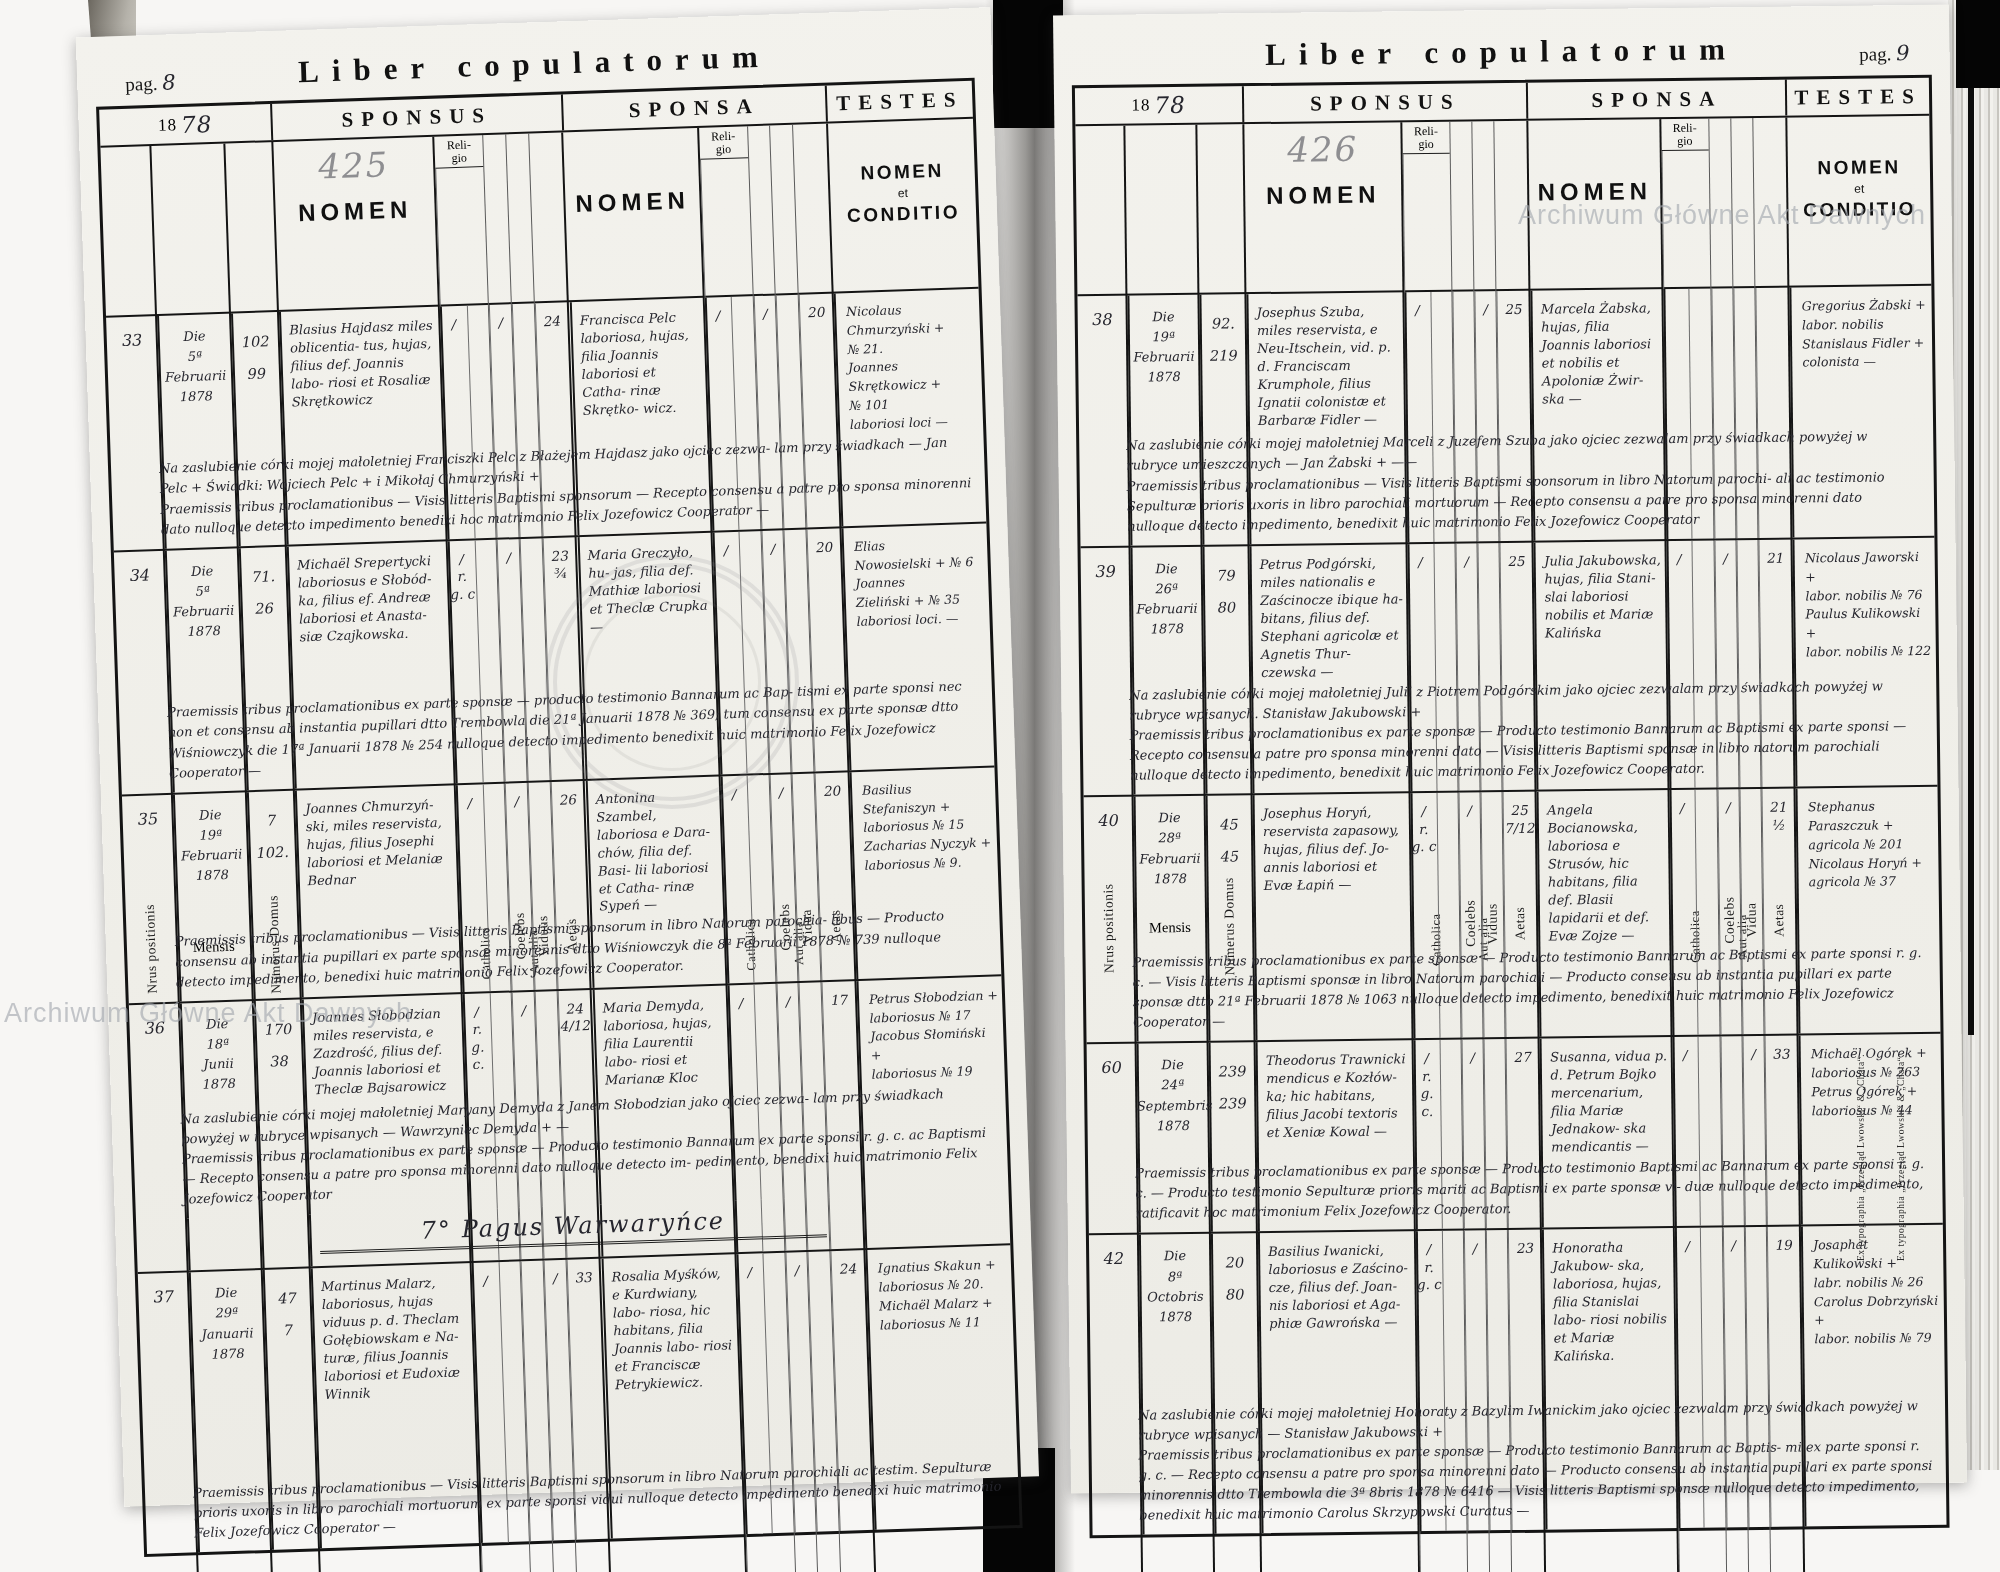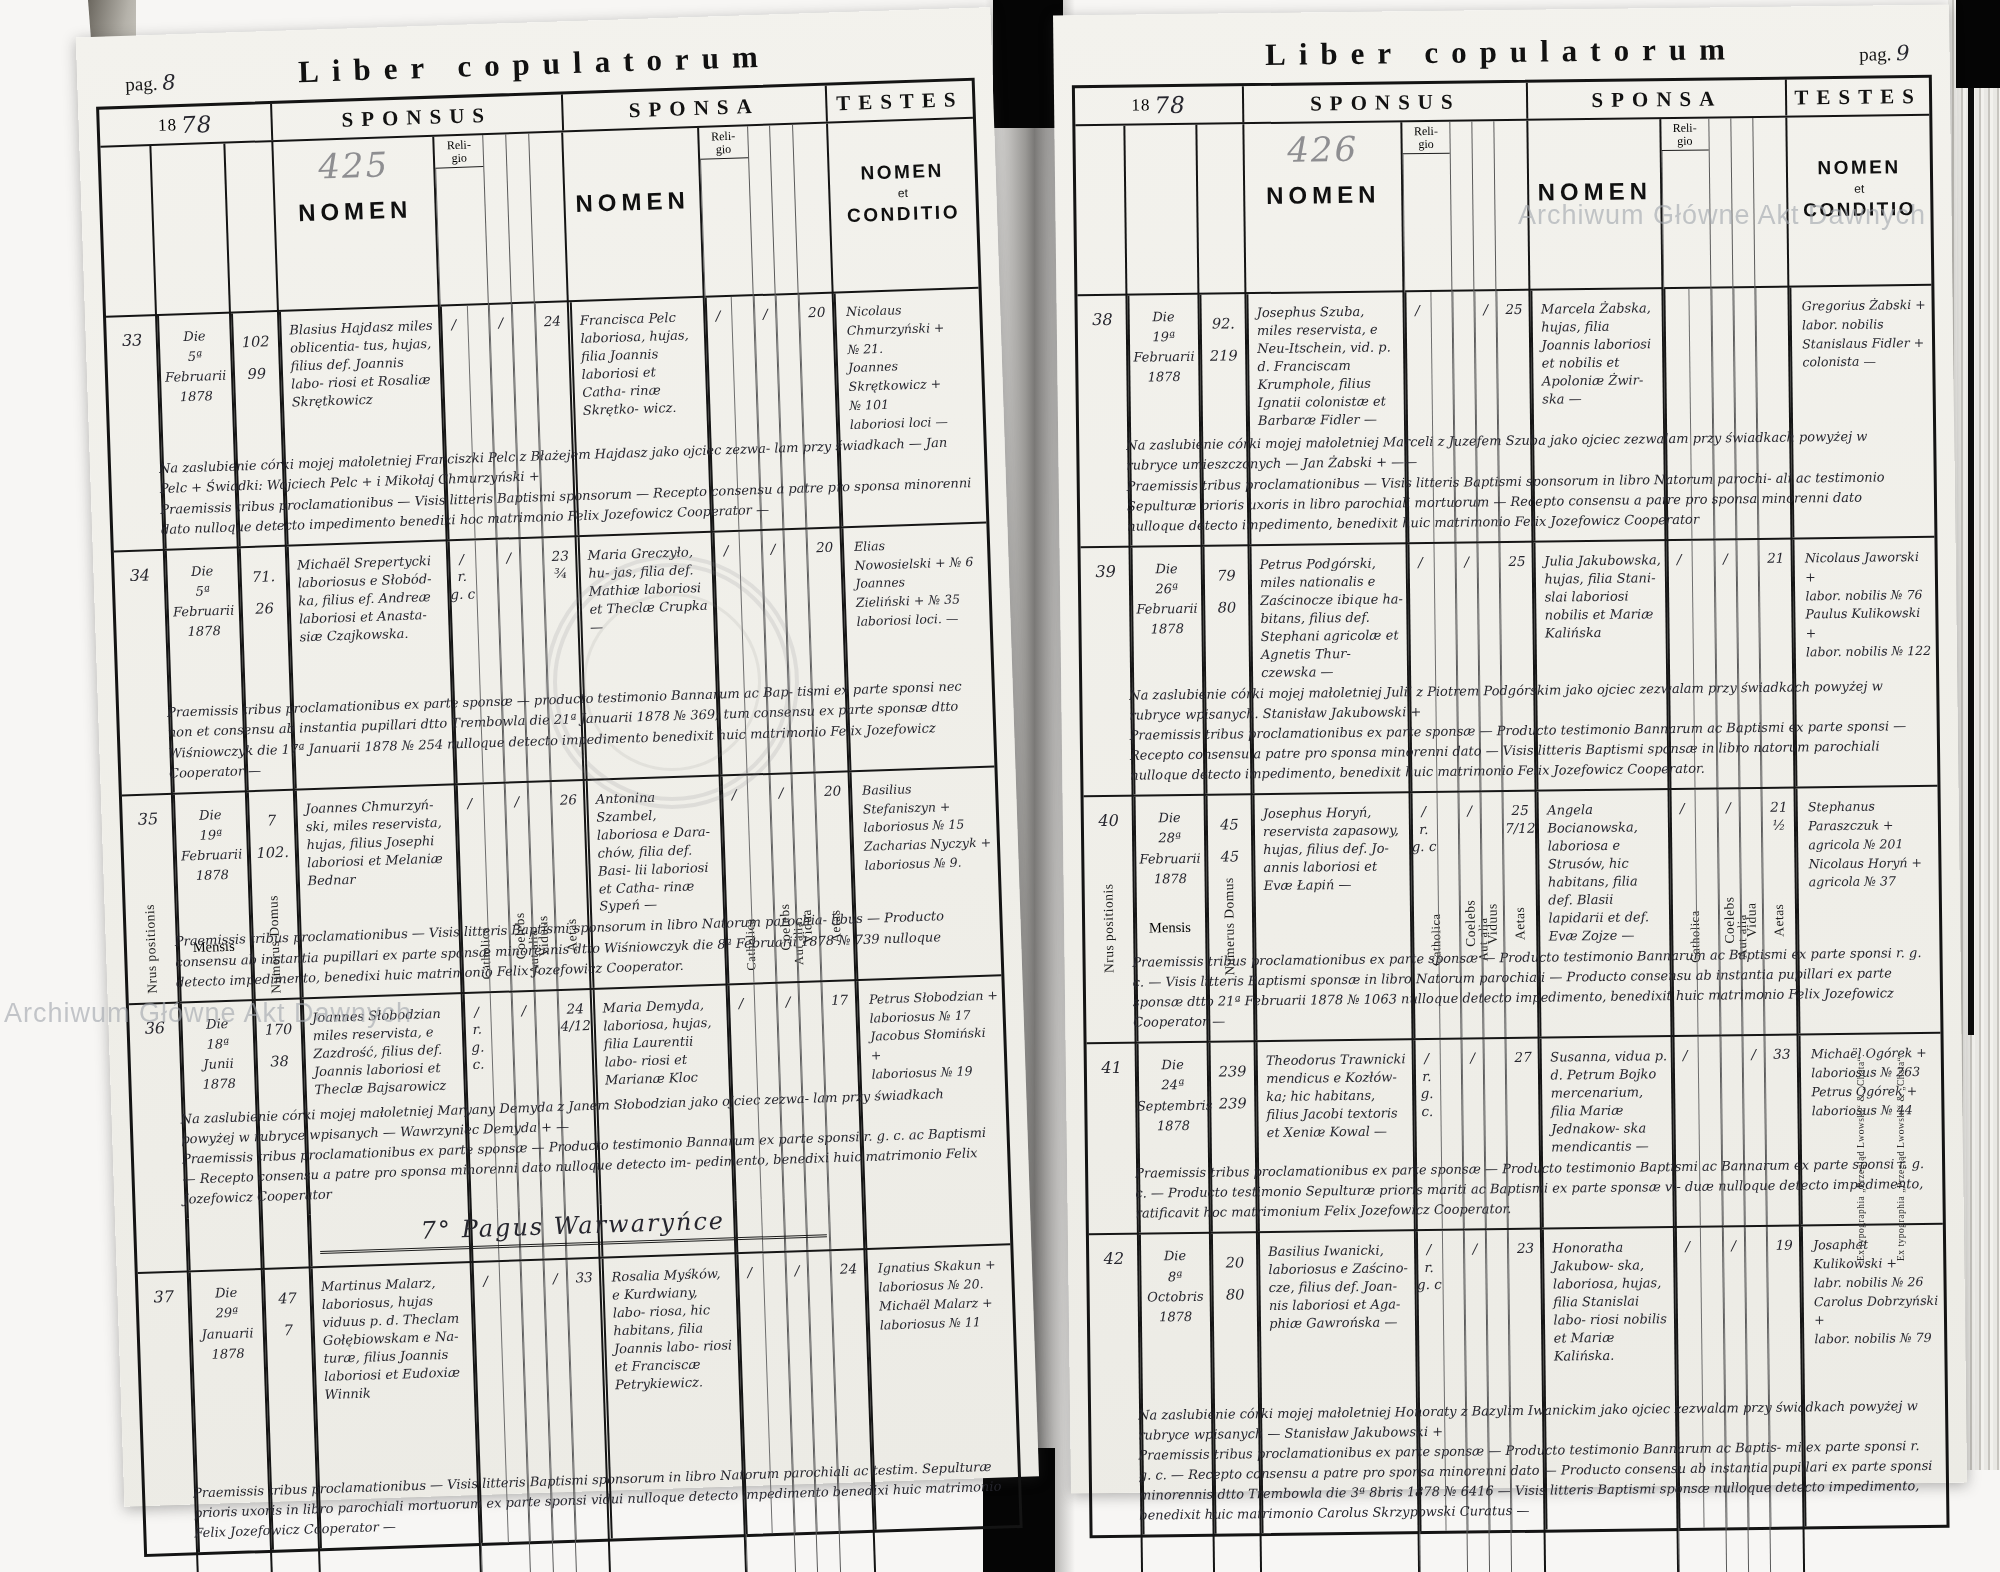--- a/index.html
+++ b/index.html
@@ -709,21 +709,21 @@
                 <i></i>
                 <i></i>
                 <i></i>
                 <i></i>
                 <i></i>
                 <i></i>
                 <i></i>
                 <i></i>
               </div>
               <div class="cells">
-                <div class="c nr hand">41</div>
+                <div class="c nr hand">60</div>
                 <div class="c date hand">Die
 24ª
 Septembris
 1878</div>
                 <div class="c house hand">239
 239</div>
                 <div class="c name hand">Theodorus Trawnicki mendicus e Kozłów- ka; hic habitans, filius Jacobi textoris et Xeniæ Kowal —</div>
                 <div class="c mk">/
 r. g. c.</div>
                 <div class="c mk"></div>

